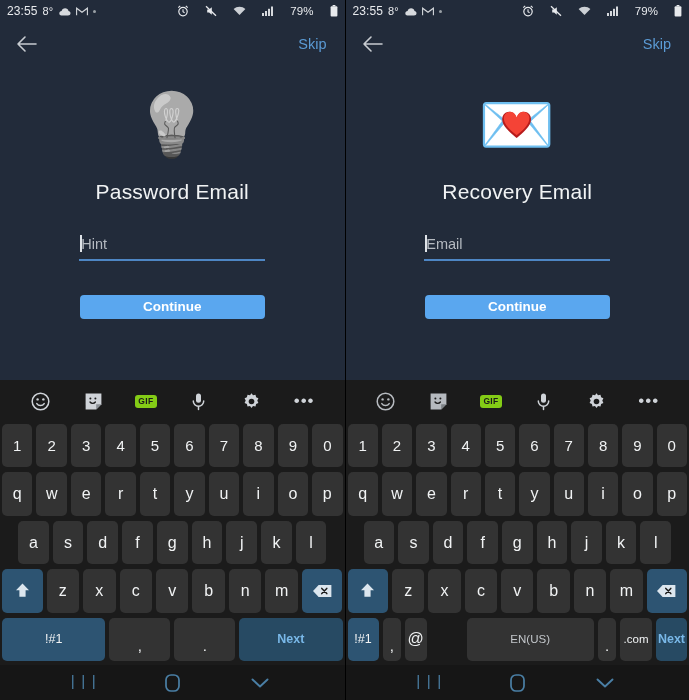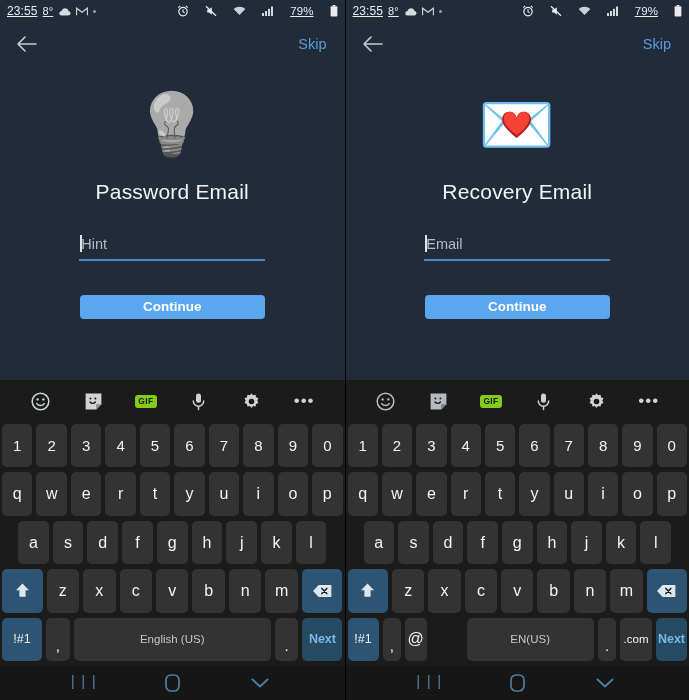--- a/index.html
+++ b/index.html
@@ -18,21 +18,20 @@
   }
   .phone.right { border-left: 1px solid #000; }
 
   
   .statusbar {
     height: 22px; flex: 0 0 22px;
     display: flex; align-items: center;
     padding: 0 7px;
     font-size: 11.5px; color: #e8eaed;
     letter-spacing: .1px;
-    text-decoration: underline;
   }
   .sb-left { display: flex; align-items: center; gap: 5px; }
   .sb-right { margin-left: auto; display: flex; align-items: center; gap: 16px; }
   .sb-time { font-size: 12px; }
   .sb-temp { font-size: 11px; }
   .sb-icon { display: inline-flex; align-items: center; }
   .sb-dot { width: 3px; height: 3px; border-radius: 50%; background: #9aa0a6; display:inline-block; }
   .sb-batt-txt { font-size: 11.5px; }
 
   
@@ -324,21 +323,20 @@
           <div class="key accent bksp">
             <svg width="21" height="14" viewBox="0 0 21 14">
                 <path d="M6.6 1h12.8v12H6.6L1 7z" fill="#dce6ee"></path>
                 <path d="M9.8 4.4l5 5.2M14.8 4.4l-5 5.2" stroke="#1b1b1b" stroke-width="1.5" stroke-linecap="round"></path>
               </svg>
           </div>
         </div>
         <div class="kb-row bottomfn">
           <div class="key accent small fnkey">!#1</div>
           <div class="key punct">,</div>
-          <div class="key space">English (US)</div>
           <div class="key punct">.</div>
           <div class="key enter fnkey">Next</div>
         </div>
       </div>
     </div>
 
     <div class="navbar">
       <div class="nav-btn">
         <span class="nav-recents">|||</span>
       </div>

